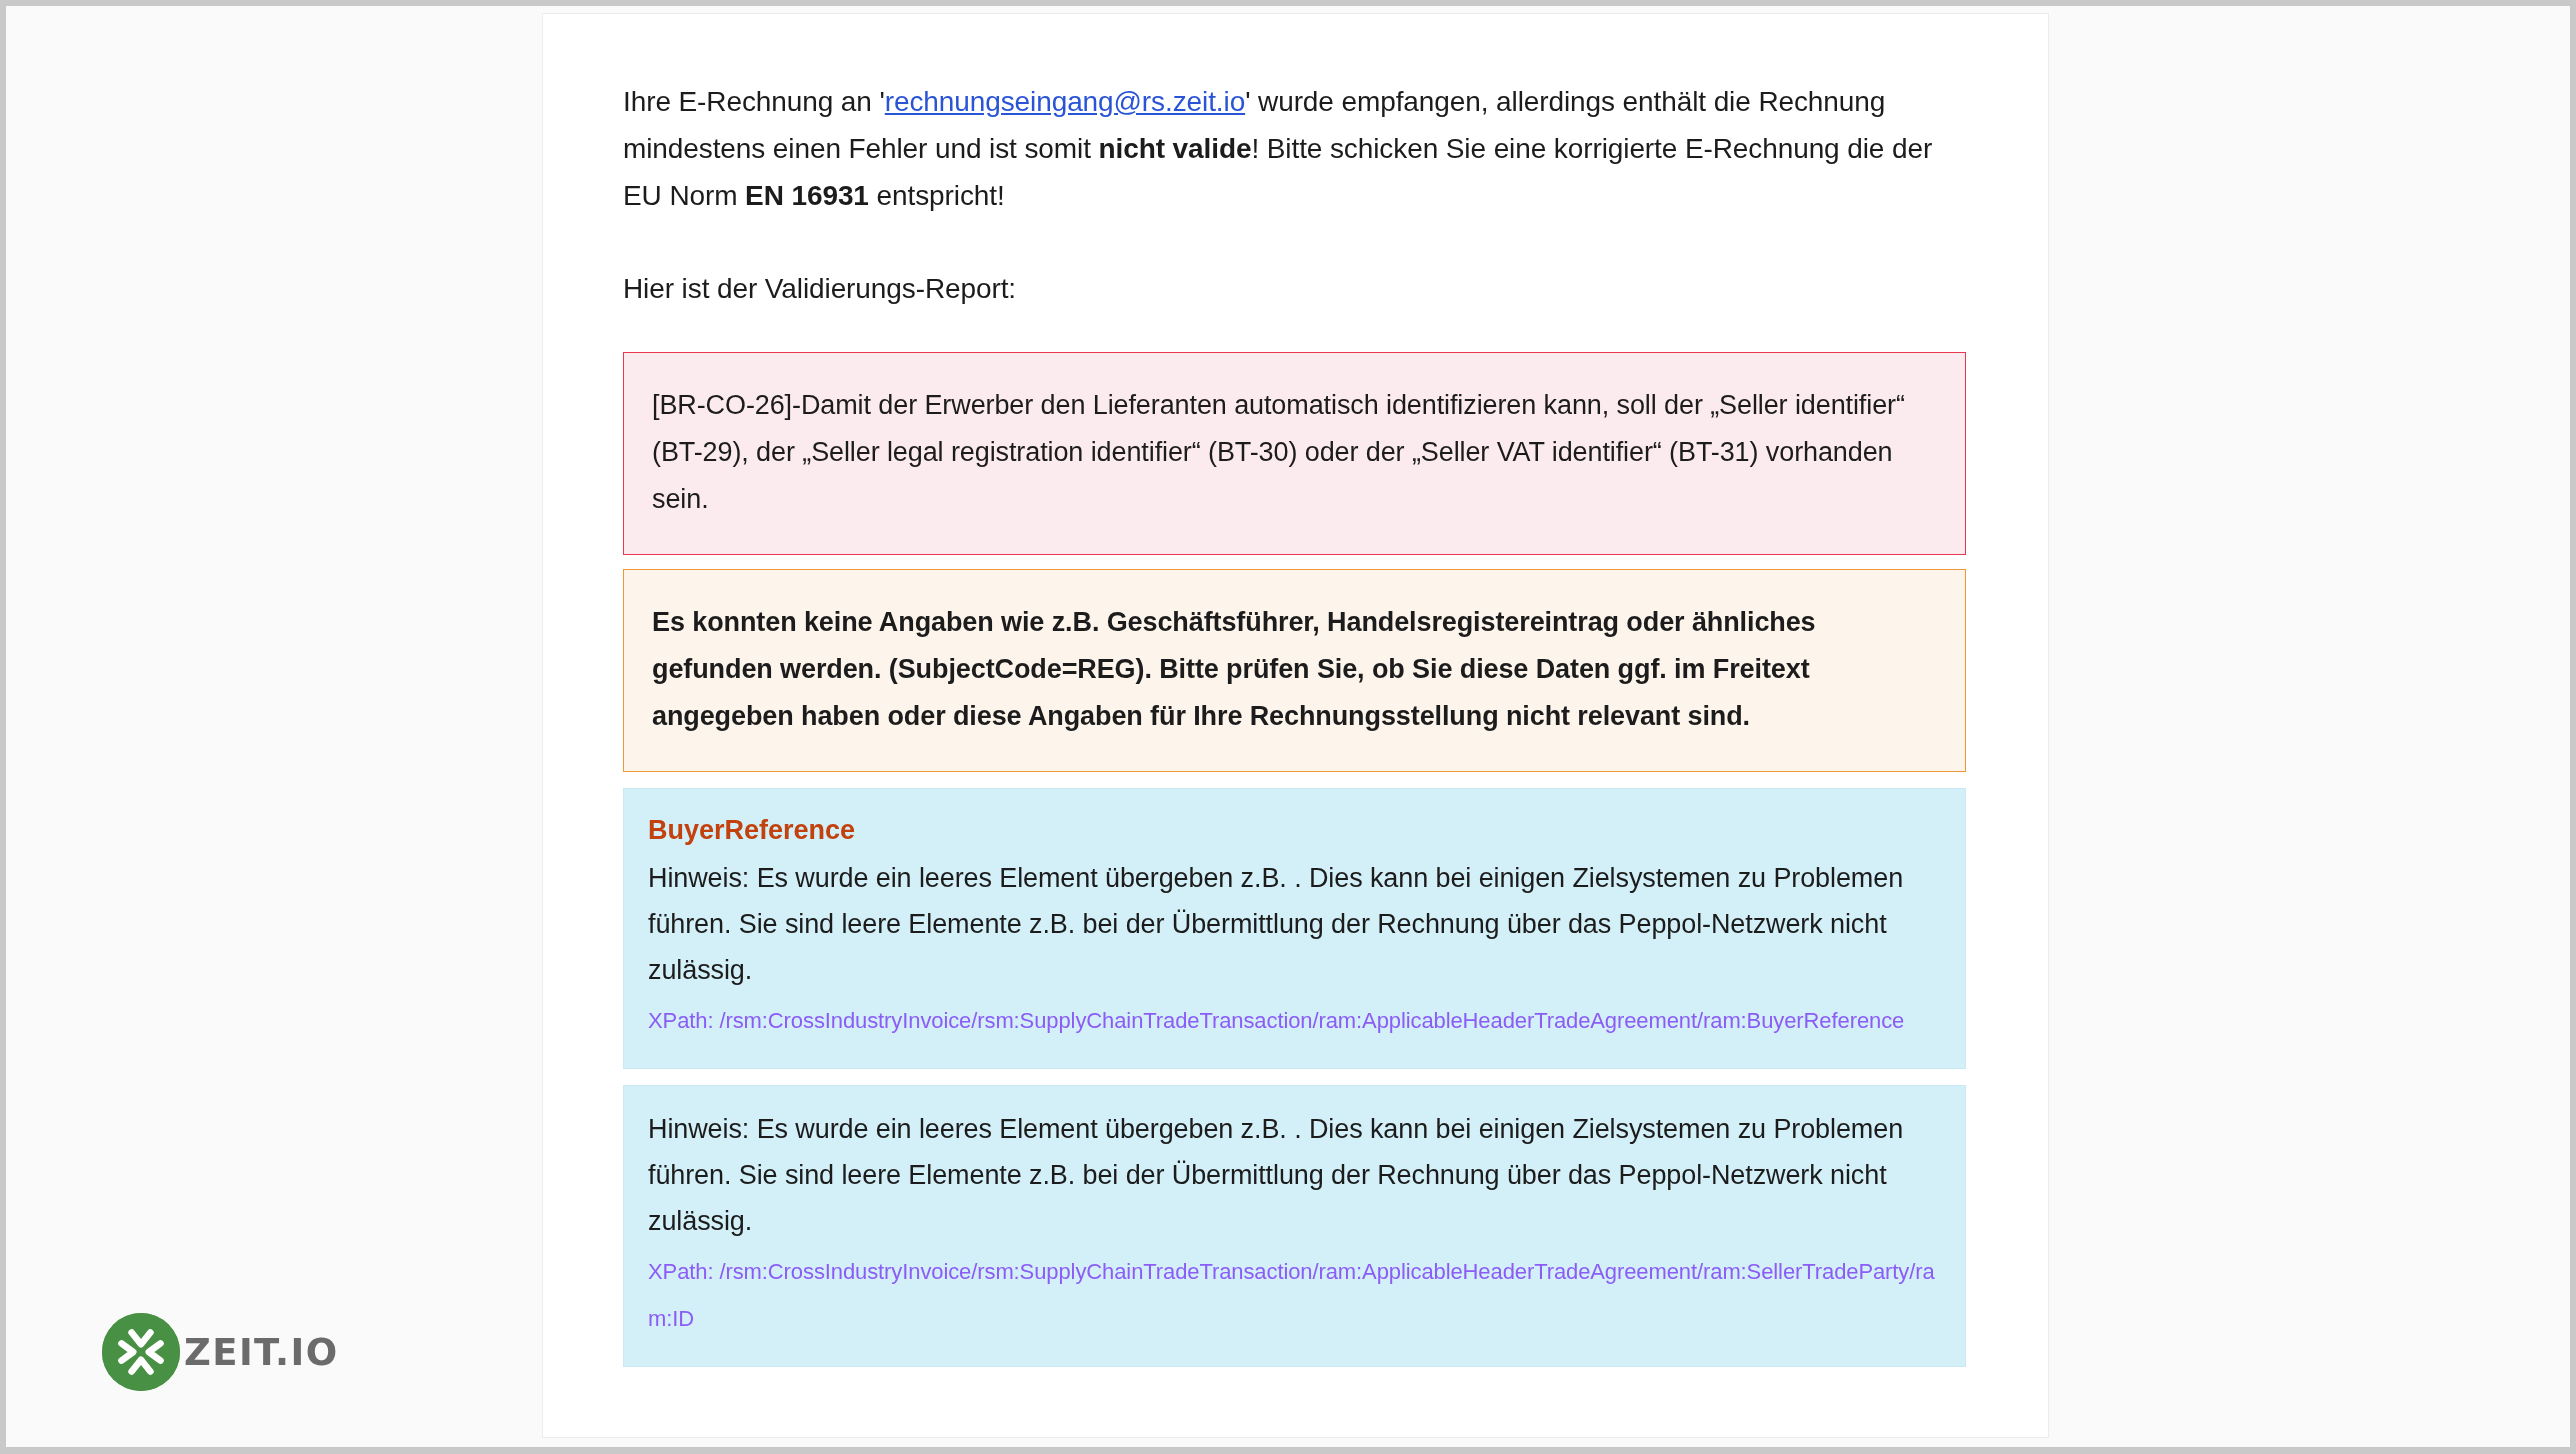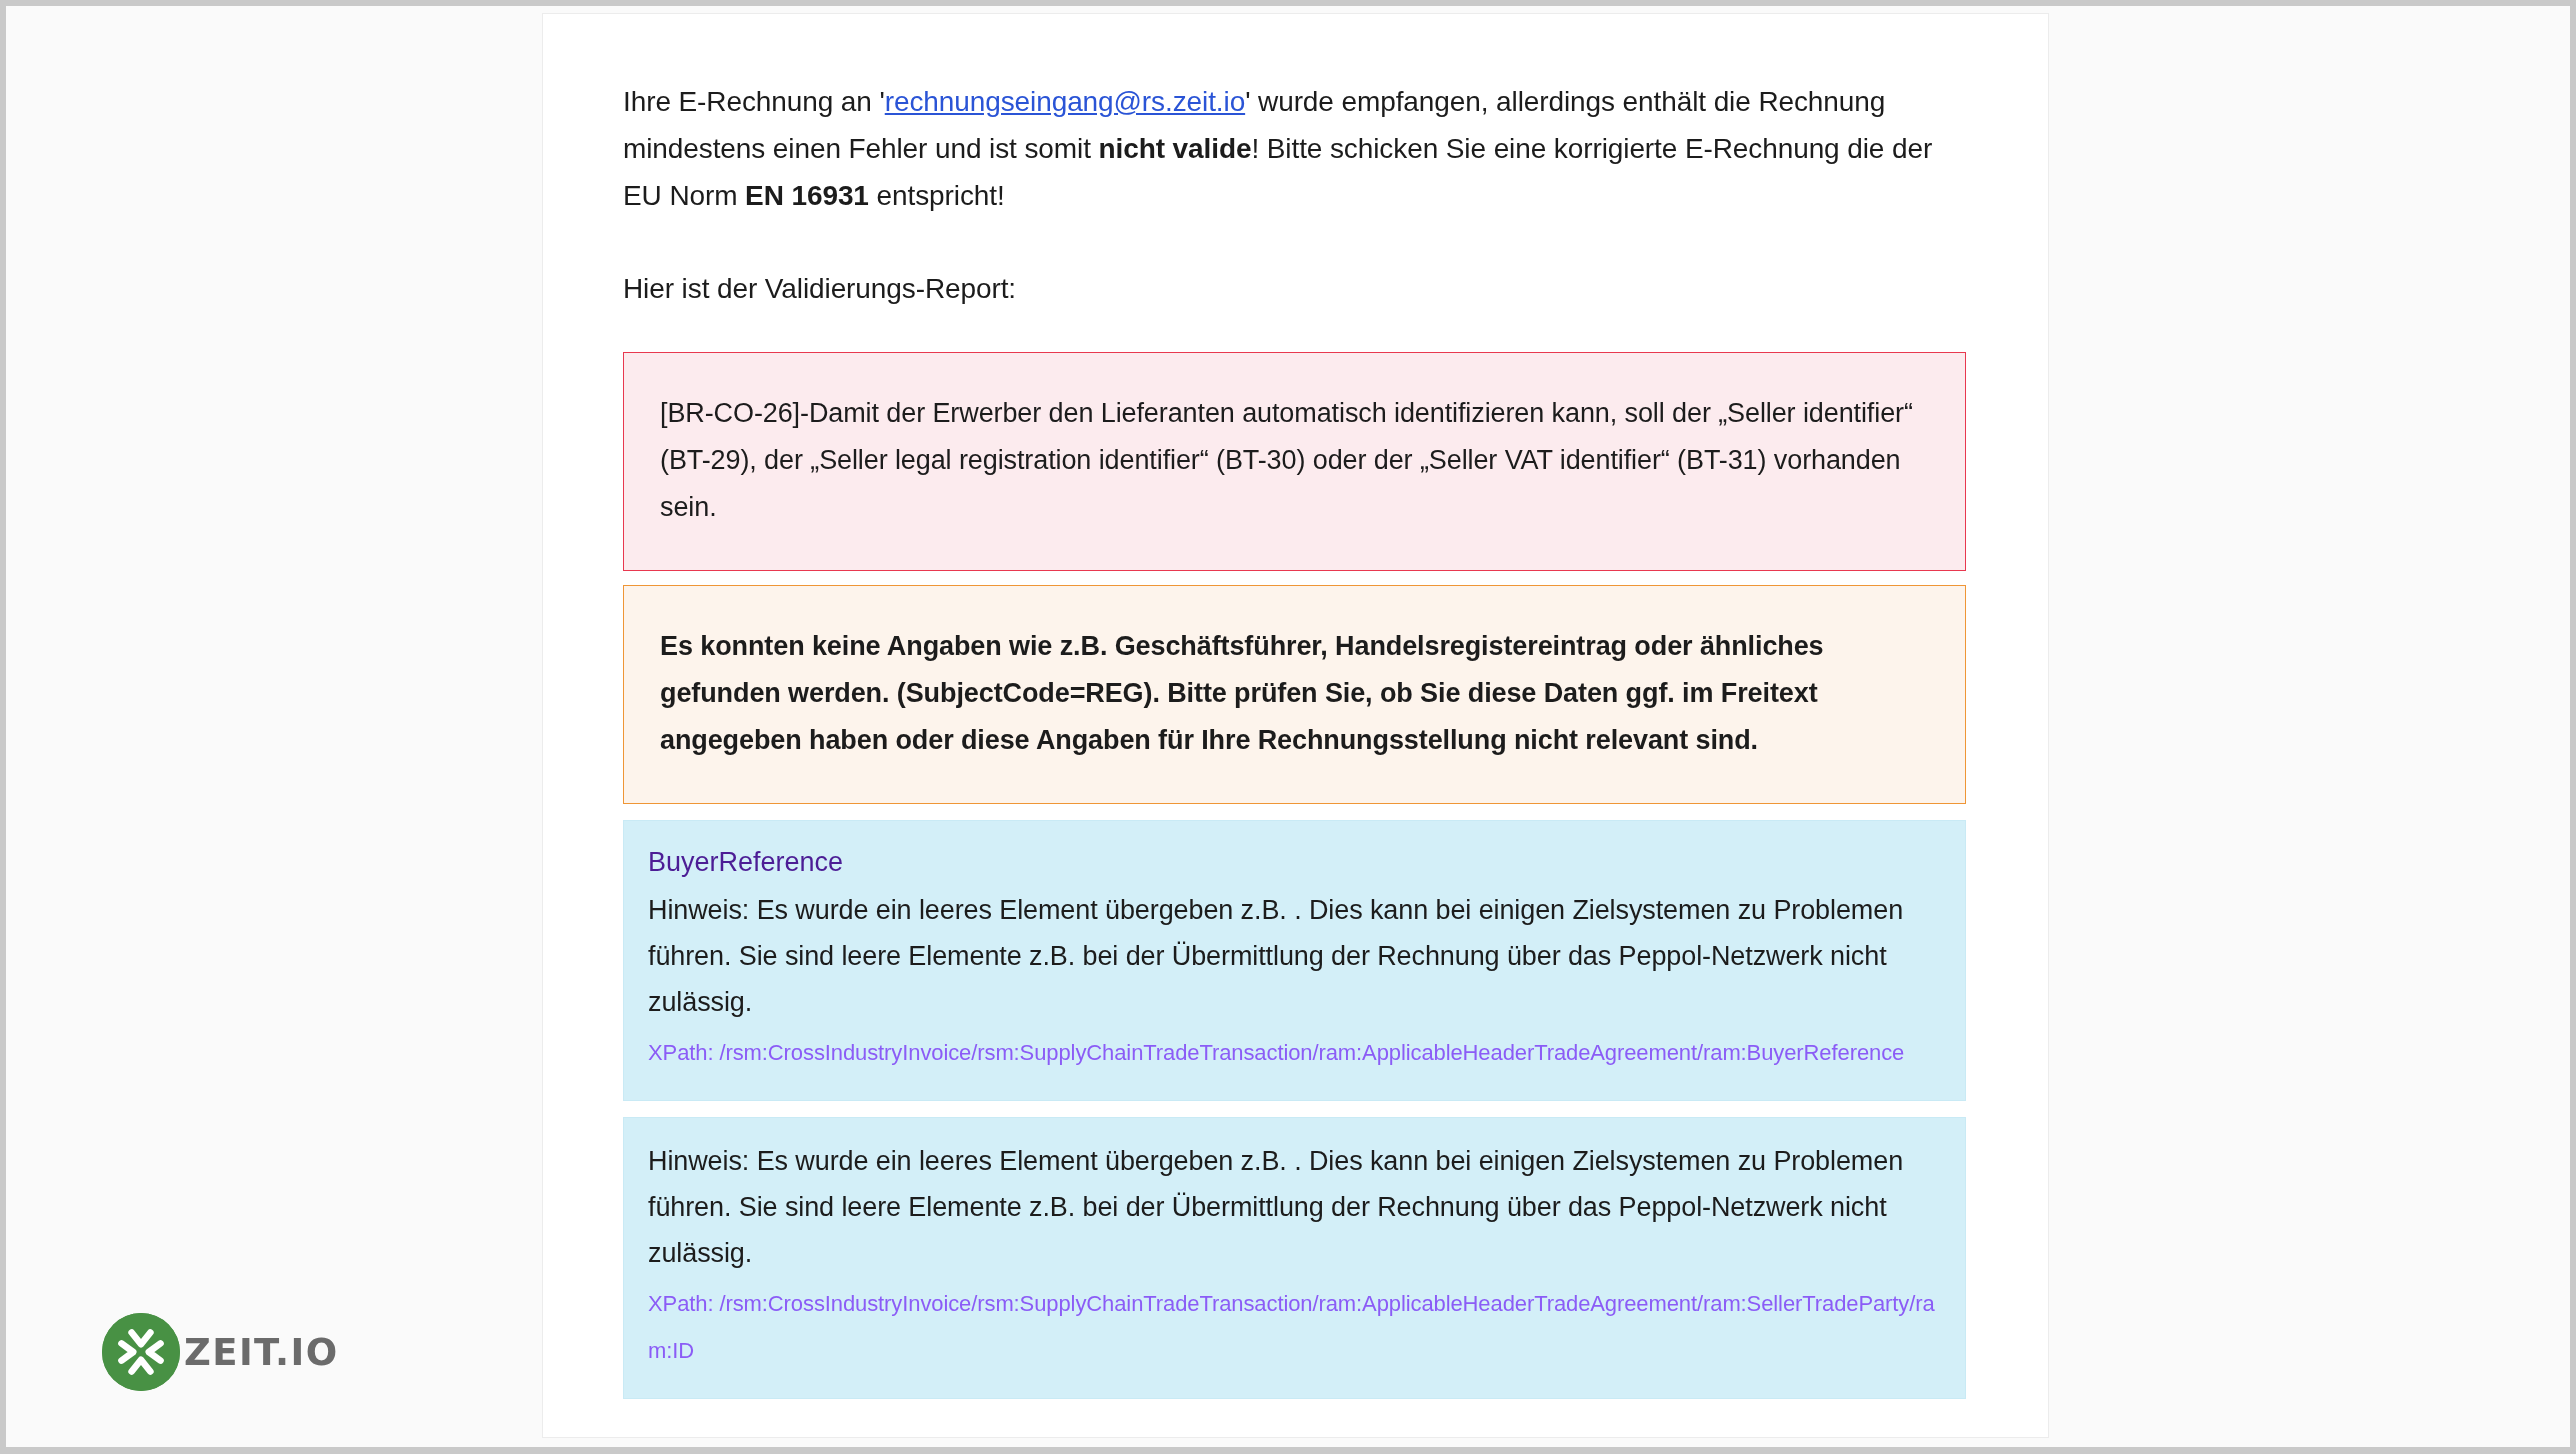--- a/index.html
+++ b/index.html
@@ -59,21 +59,21 @@
   }
 
   
   .alert {
     margin: 0 0 14.6px 0;
     padding: 24.6px 24px 27px 24px;
     max-width: 1360px;
   }
 
   .alert p {
-    margin: 12px;
+    margin: 4px;
     font-size: 27px;
     line-height: 47px;
     color: #1c1c1c;
     letter-spacing: -0.1px;
   }
 
   .alert-error {
     background: #fcebee;
     border: 1.8px solid #e8384f;
   }
@@ -87,23 +87,23 @@
 
   .alert-info {
     background: #d3eff8;
     border: 1.8px solid #c9eaf5;
     padding: 20px 24px 24px 24px;
     margin-bottom: 16.4px;
   }
 
   .alert-info .info-title {
     font-size: 27px;
-    font-weight: 400;
+    font-weight: 700;
     line-height: 42px;
-    color: #4c1d95;
+    color: #c2410c;
     margin: 0 0 3.6px 0;
   }
 
   .alert-info .info-text {
     font-size: 27px;
     line-height: 46px;
     color: #1c1c1c;
     margin: 0 0 3.6px 0;
     letter-spacing: -0.1px;
   }

